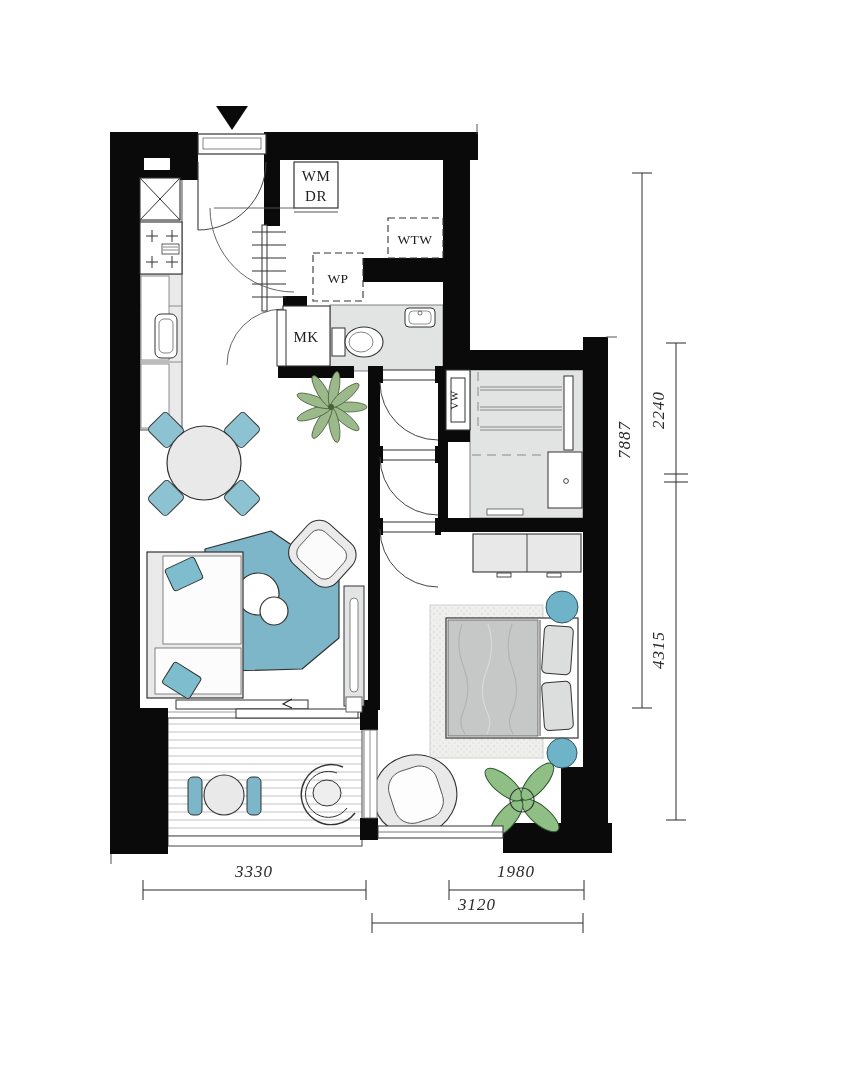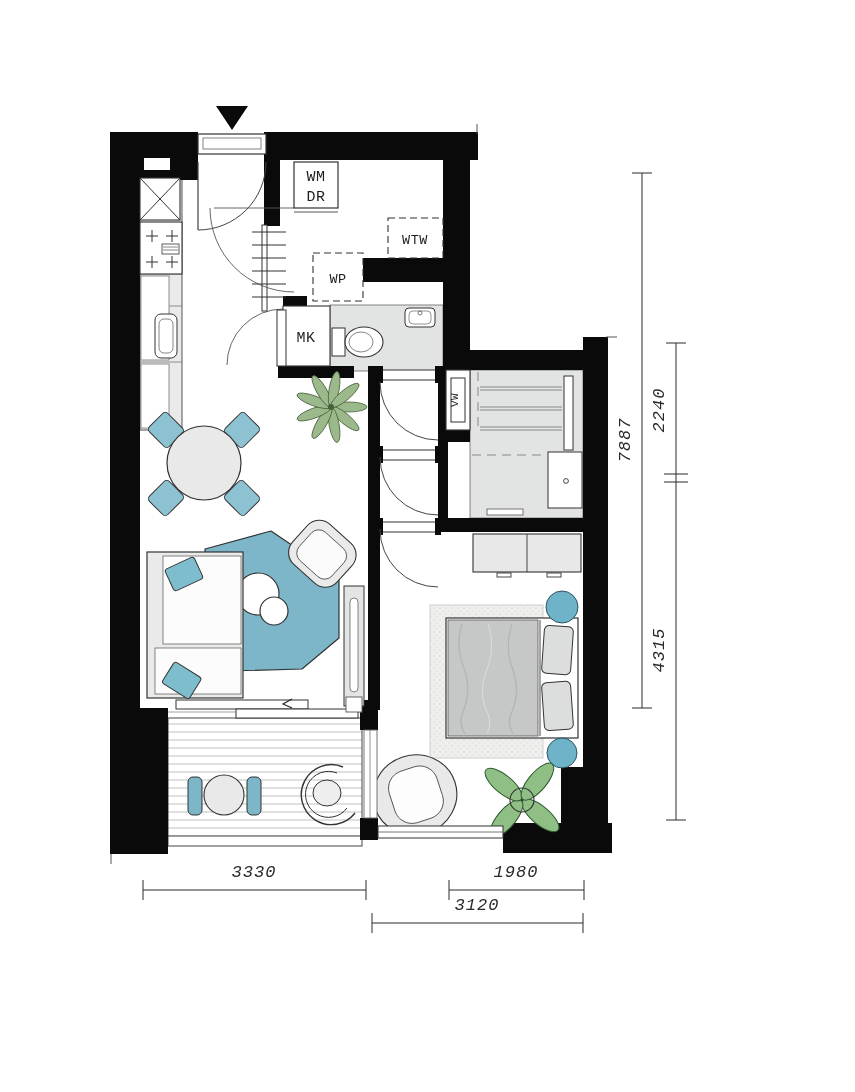--- a/index.html
+++ b/index.html
@@ -1,17 +1,17 @@
 <!DOCTYPE html>
 <html><head>
 <meta charset="utf-8">
 <style>
   html,body{margin:0;padding:0;background:#ffffff;}
   .canvas{position:relative;width:855px;height:1092px;background:#ffffff;overflow:hidden;
-          font-family:Liberation Mono, monospace;}
+          font-family:Liberation Serif, serif;}
   svg{position:absolute;top:0;left:0;}
   text{fill:#1d1d1d;}
   .lbl{font-size:15px;letter-spacing:.5px;}
   .lbl-sm{font-size:13.5px;letter-spacing:.5px;}
   .lbl-vw{font-size:11px;letter-spacing:.5px;}
   .dim{font-size:17px;font-style:italic;letter-spacing:1px;fill:#2a2a2a;}
 </style>
 </head>
 <body>
 

